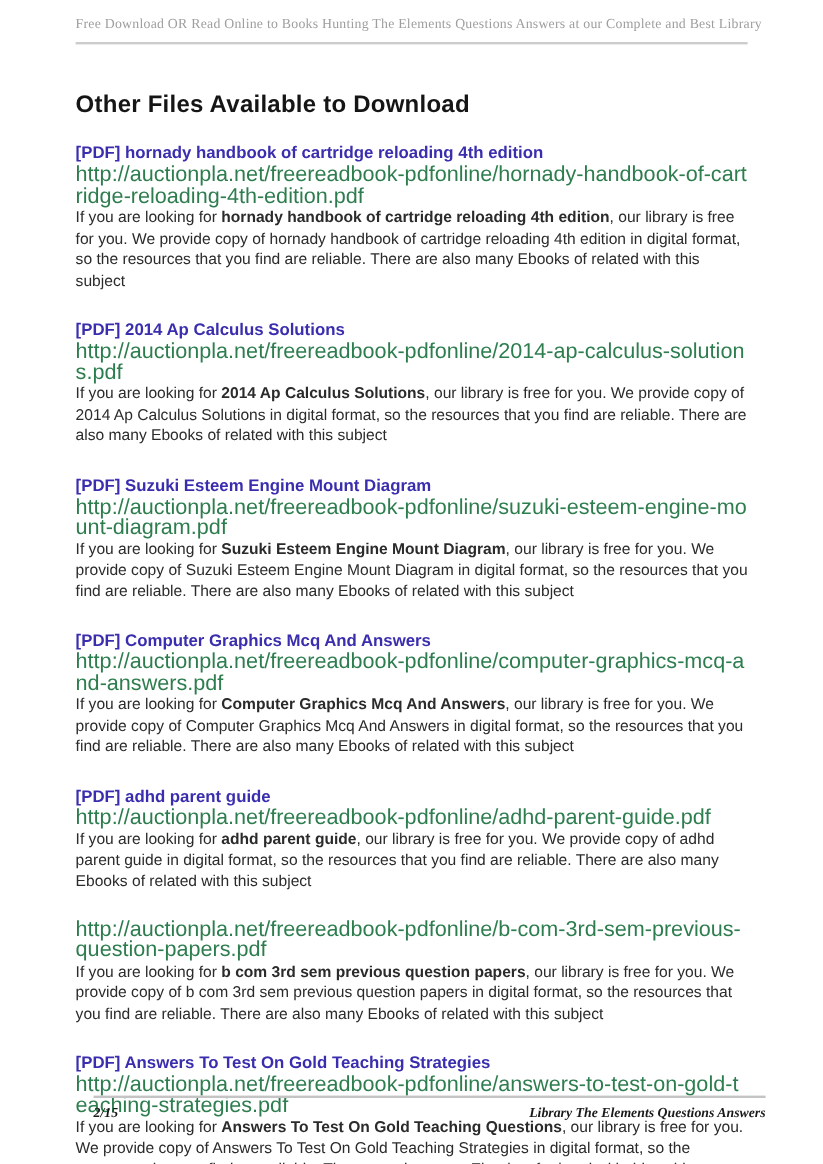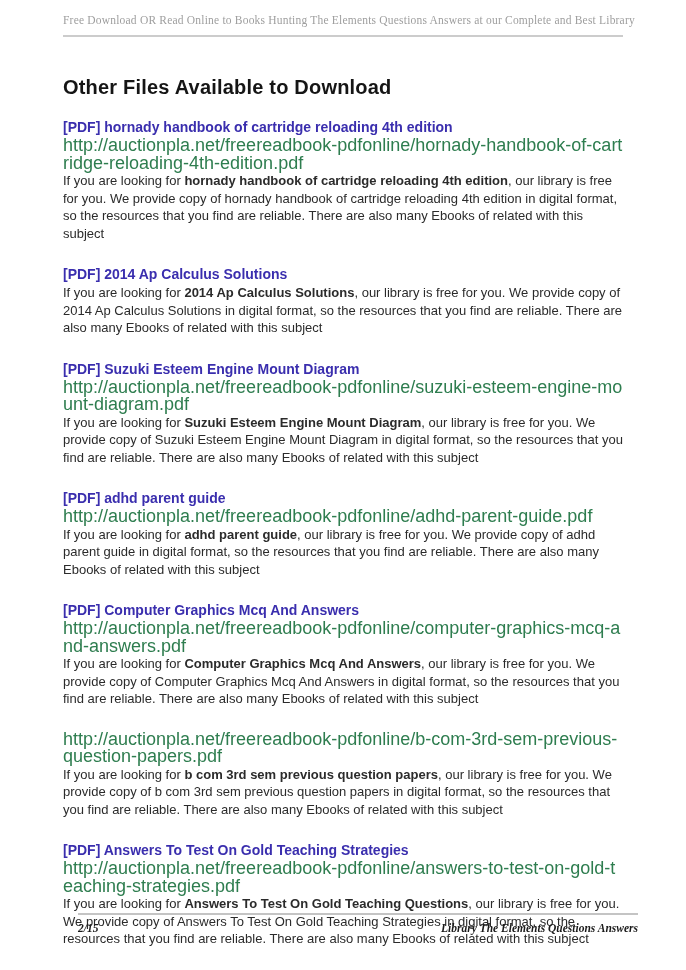--- a/index.html
+++ b/index.html
@@ -94,39 +94,40 @@
 
     <div class="list">
   <div class="entry">
     <a href="#" class="entry-title">[PDF] hornady handbook of cartridge reloading 4th edition</a>
     <a href="#" class="entry-url">http://auctionpla.net/freereadbook-pdfonline/hornady-handbook-of-cartridge-reloading-4th-edition.pdf</a>
     <p class="entry-desc"><span>If you are looking for </span><b>hornady handbook of cartridge reloading 4th edition</b><span>, our library is free for you. We provide copy of hornady handbook of cartridge reloading 4th edition in digital format, so the resources that you find are reliable. There are also many Ebooks of related with this subject</span></p>
   </div>
 
   <div class="entry">
     <a href="#" class="entry-title">[PDF] 2014 Ap Calculus Solutions</a>
+    <a href="#" class="entry-url">http://auctionpla.net/freereadbook-pdfonline/2014-ap-calculus-solutions.pdf</a>
     <p class="entry-desc"><span>If you are looking for </span><b>2014 Ap Calculus Solutions</b><span>, our library is free for you. We provide copy of 2014 Ap Calculus Solutions in digital format, so the resources that you find are reliable. There are also many Ebooks of related with this subject</span></p>
   </div>
 
   <div class="entry">
     <a href="#" class="entry-title">[PDF] Suzuki Esteem Engine Mount Diagram</a>
     <a href="#" class="entry-url">http://auctionpla.net/freereadbook-pdfonline/suzuki-esteem-engine-mount-diagram.pdf</a>
     <p class="entry-desc"><span>If you are looking for </span><b>Suzuki Esteem Engine Mount Diagram</b><span>, our library is free for you. We provide copy of Suzuki Esteem Engine Mount Diagram in digital format, so the resources that you find are reliable. There are also many Ebooks of related with this subject</span></p>
   </div>
 
   <div class="entry">
+    <a href="#" class="entry-title">[PDF] Computer Graphics Mcq And Answers</a>
+    <a href="#" class="entry-url">http://auctionpla.net/freereadbook-pdfonline/computer-graphics-mcq-and-answers.pdf</a>
+    <p class="entry-desc"><span>If you are looking for </span><b>Computer Graphics Mcq And Answers</b><span>, our library is free for you. We provide copy of Computer Graphics Mcq And Answers in digital format, so the resources that you find are reliable. There are also many Ebooks of related with this subject</span></p>
+  </div>
+
+  <div class="entry">
     <a href="#" class="entry-title">[PDF] adhd parent guide</a>
     <a href="#" class="entry-url">http://auctionpla.net/freereadbook-pdfonline/adhd-parent-guide.pdf</a>
     <p class="entry-desc"><span>If you are looking for </span><b>adhd parent guide</b><span>, our library is free for you. We provide copy of adhd parent guide in digital format, so the resources that you find are reliable. There are also many Ebooks of related with this subject</span></p>
-  </div>
-
-  <div class="entry">
-    <a href="#" class="entry-title">[PDF] Computer Graphics Mcq And Answers</a>
-    <a href="#" class="entry-url">http://auctionpla.net/freereadbook-pdfonline/computer-graphics-mcq-and-answers.pdf</a>
-    <p class="entry-desc"><span>If you are looking for </span><b>Computer Graphics Mcq And Answers</b><span>, our library is free for you. We provide copy of Computer Graphics Mcq And Answers in digital format, so the resources that you find are reliable. There are also many Ebooks of related with this subject</span></p>
   </div>
 
   <div class="entry">
     <a href="#" class="entry-url">http://auctionpla.net/freereadbook-pdfonline/b-com-3rd-sem-previous-question-papers.pdf</a>
     <p class="entry-desc"><span>If you are looking for </span><b>b com 3rd sem previous question papers</b><span>, our library is free for you. We provide copy of b com 3rd sem previous question papers in digital format, so the resources that you find are reliable. There are also many Ebooks of related with this subject</span></p>
   </div>
 
   <div class="entry">
     <a href="#" class="entry-title">[PDF] Answers To Test On Gold Teaching Strategies</a>
     <a href="#" class="entry-url">http://auctionpla.net/freereadbook-pdfonline/answers-to-test-on-gold-teaching-strategies.pdf</a>

